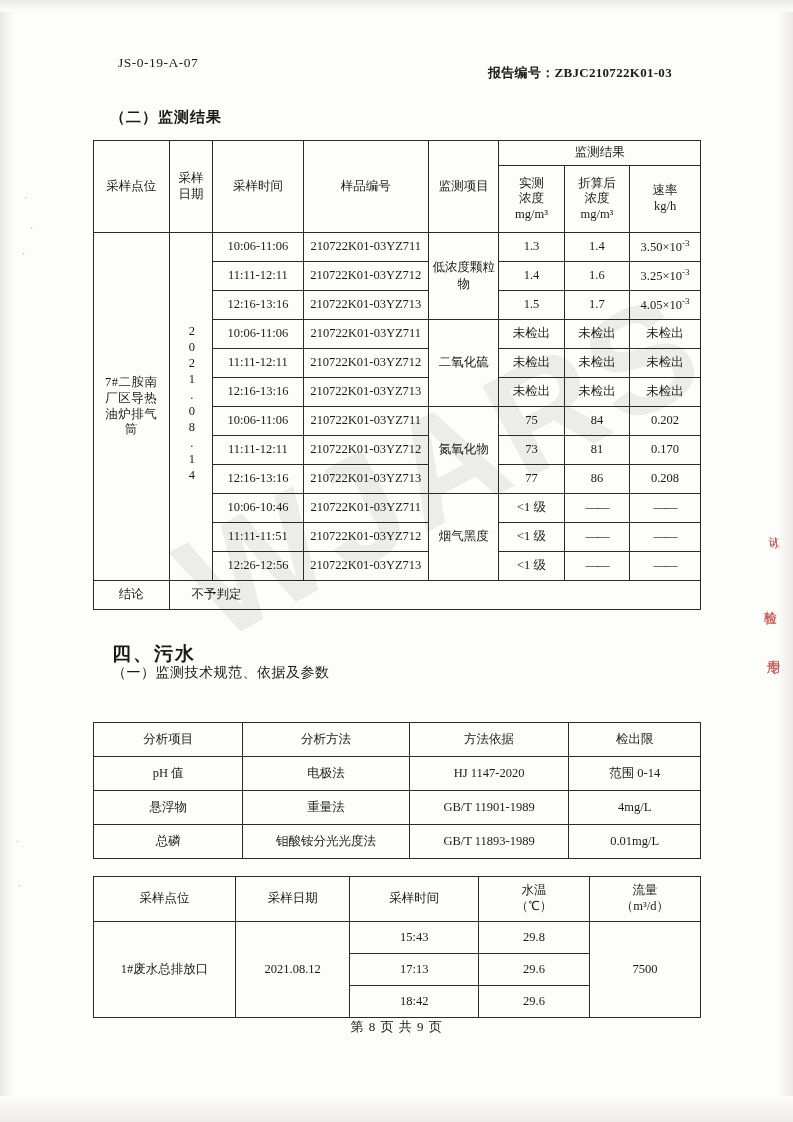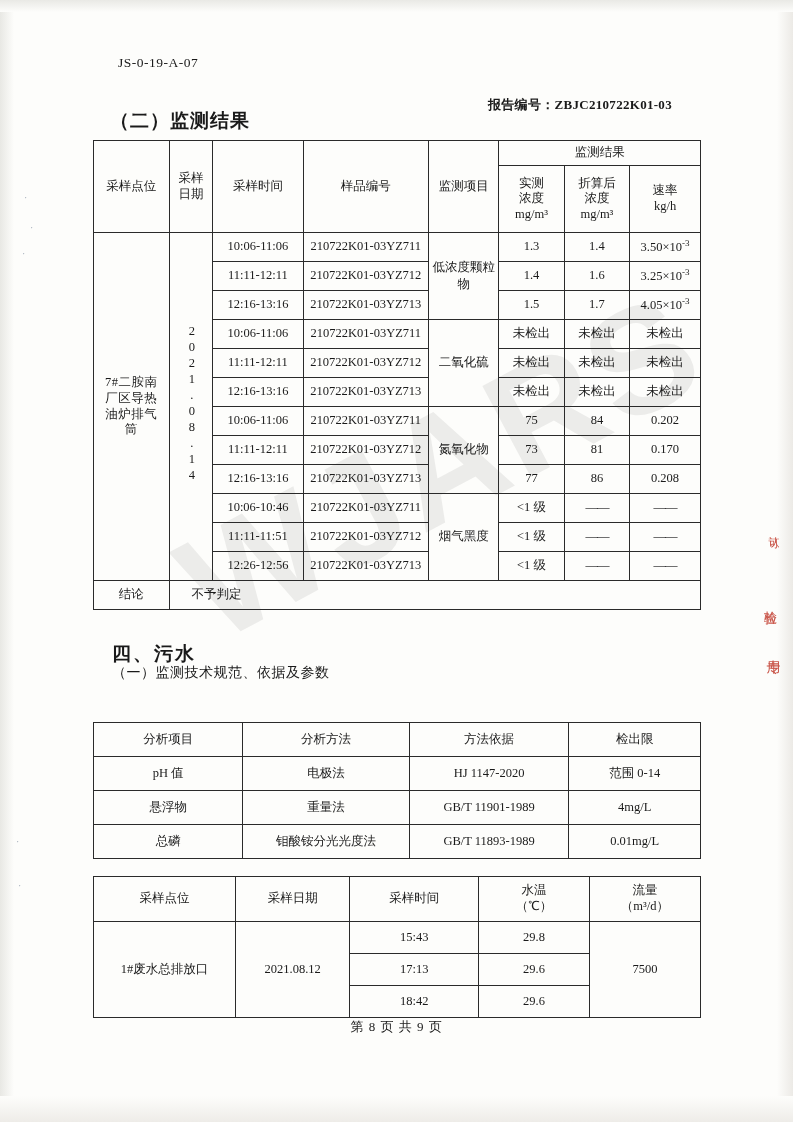--- a/index.html
+++ b/index.html
@@ -50,29 +50,28 @@
     font-size: 13.5px;
     letter-spacing: 0.5px;
     font-family: Liberation Serif, serif;
   }
   .report-no {
     position: absolute;
     left: 488px; top: 64px;
     font-size: 13px;
     font-weight: bold;
     letter-spacing: 0.3px;
-    margin-top: 32px;
   }
   .section-title {
     position: absolute;
     font-weight: bold;
   }
   #sec-results {
     left: 110px; top: 108px;
-    font-size: 19px;
+    font-size: 15px;
     letter-spacing: 1px;
   }
   #sec-wastewater {
     left: 112px; top: 618px;
     font-size: 19px;
     letter-spacing: 2px;
     margin-top: 23px;
   }
   #sec-specs {
     left: 112px; top: 664px;

